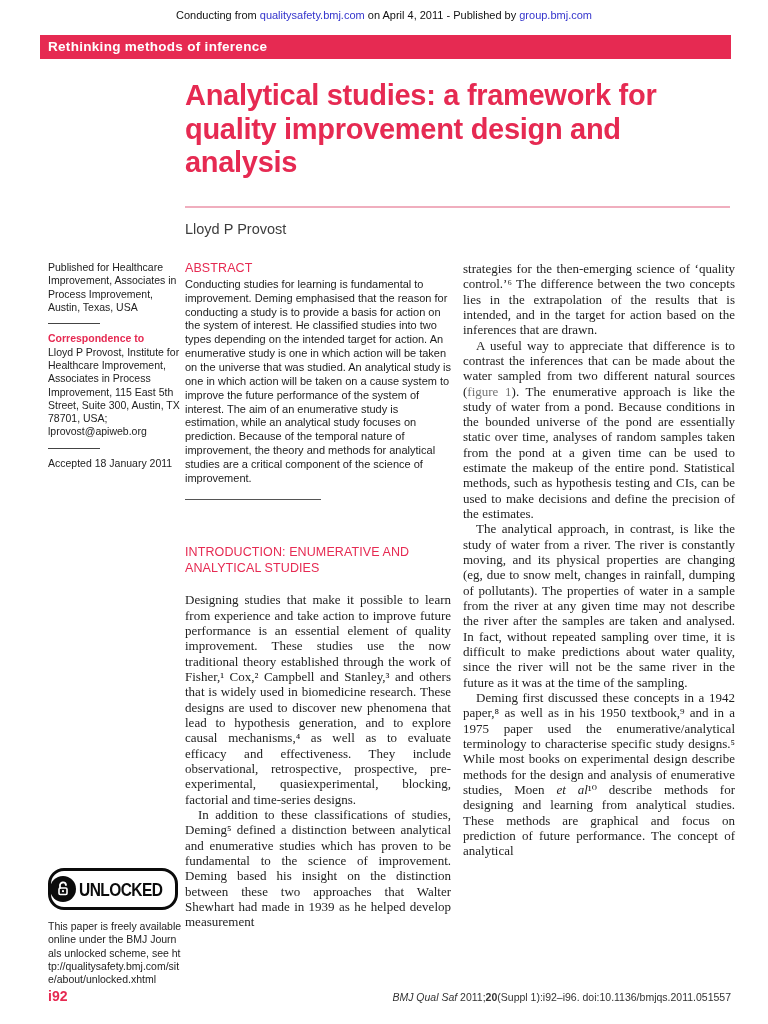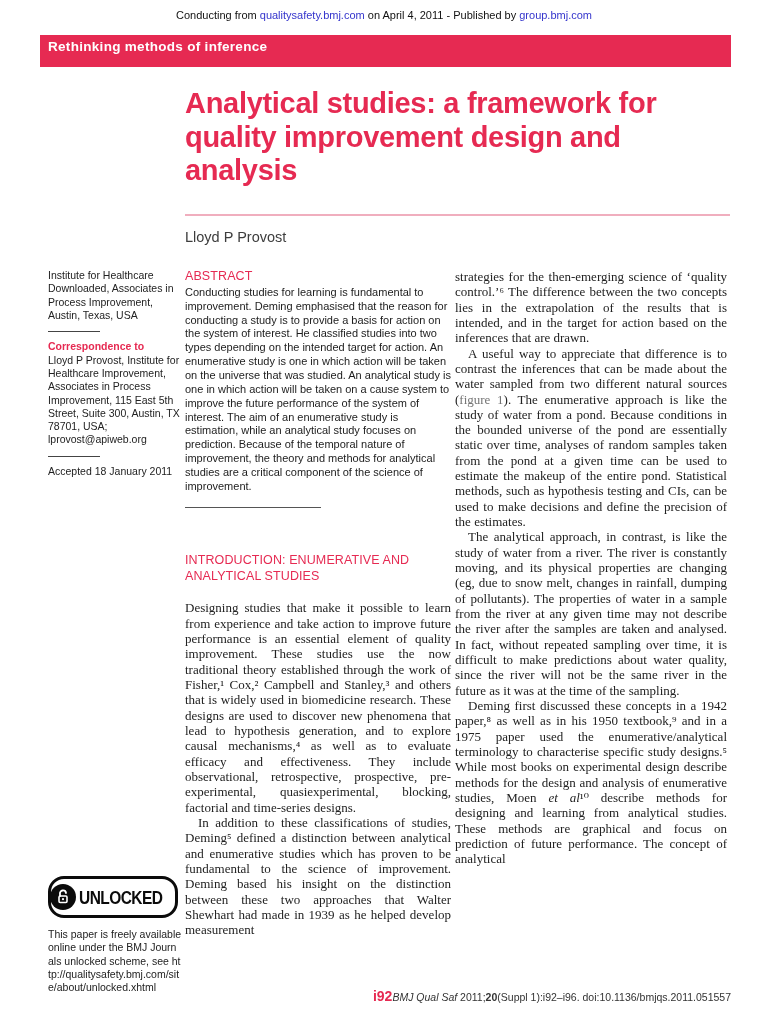--- a/index.html
+++ b/index.html
@@ -26,21 +26,21 @@
     text-decoration: none;
   }
   
   .banner {
     margin: 14px 37px 0 40px;
     background: #e62a52;
     color: #ffffff;
     font-weight: bold;
     font-size: 13.5px;
     letter-spacing: 0.3px;
-    padding: 4px 8px 13px 8px;
+    padding: 4px 8px 5px 8px;
   }
   
   .title-area { margin: 20px 38px 0 185px; }
   .article-title {
     color: #e62a52;
     font-size: 29px;
     line-height: 1.16;
     font-weight: bold;
     letter-spacing: -0.3px;
     max-width: 500px;
@@ -55,21 +55,21 @@
     color: #3d3d3d;
   }
   
   .columns {
     display: flex;
     margin: 24px 36px 0 48px;
     align-items: flex-start;
   }
   .col-left { width: 134px; flex: none; font-size: 10.5px; line-height: 1.27; color: #222; }
   .col-mid  { width: 266px; flex: none; margin-left: 3px; }
-  .col-right{ width: 272px; flex: none; margin-left: 4px; }
+  .col-right{ width: 272px; flex: none; margin-left: 12px; }
 
   .side-rule { border-top: 1px solid #444; width: 52px; margin: 9px 0 8px 0; }
   .corr-label { color: #e62a52; font-weight: bold; font-size: 10.5px; }
   .accepted { margin-top: 1px; }
 
   .unlocked-block { margin-top: 398px; }
   .unlocked-badge {
     display: inline-flex;
     align-items: center;
     border: 3px solid #0b0b0b;
@@ -126,24 +126,24 @@
     text-align: justify;
   }
   .serif-body p + p { text-indent: 13px; }
   .col-mid .serif-body { margin-top: 16px; }
   .fig-link { color: #737373; text-decoration: none; }
   .italic { font-style: italic; }
 
   
   .footer {
     position: absolute;
-    left: 60px; right: 37px;
+    left: 48px; right: 37px;
     bottom: 20px;
     display: flex;
-    justify-content: flex-end;
+    justify-content: space-between;
     align-items: baseline;
   }
   .page-number { color: #e62a52; font-weight: bold; font-size: 14px; }
   .citation { font-size: 10.5px; color: #333; }
   .citation .journal { font-style: italic; }
   .citation .vol { font-weight: bold; }
 </style>
 </head>
 <body>
 
@@ -157,21 +157,21 @@
 
   <div class="title-area">
     <h1 class="article-title">Analytical studies: a framework for quality improvement design and analysis</h1>
     <div class="title-rule"></div>
     <div class="author-name">Lloyd P Provost</div>
   </div>
 
   <div class="columns">
 
     <div class="col-left">
-      <div>Institute for Healthcare Downloaded, Associates in Process Improvement, Austin, Texas, USA</div>
+      <div>Published for Healthcare Improvement, Associates in Process Improvement, Austin, Texas, USA</div>
       <div class="side-rule"></div>
       <div class="corr-label">Correspondence to</div>
       <div>Lloyd P Provost, Institute for Healthcare Improvement, Associates in Process Improvement, 115 East 5th Street, Suite 300, Austin, TX 78701, USA; lprovost@apiweb.org</div>
       <div class="side-rule"></div>
       <div class="accepted">Accepted 18 January 2011</div>
 
       <div class="unlocked-block">
         <div class="unlocked-badge">
           <span class="unlocked-circle">
             <svg width="16" height="16" viewBox="0 0 16 16">

